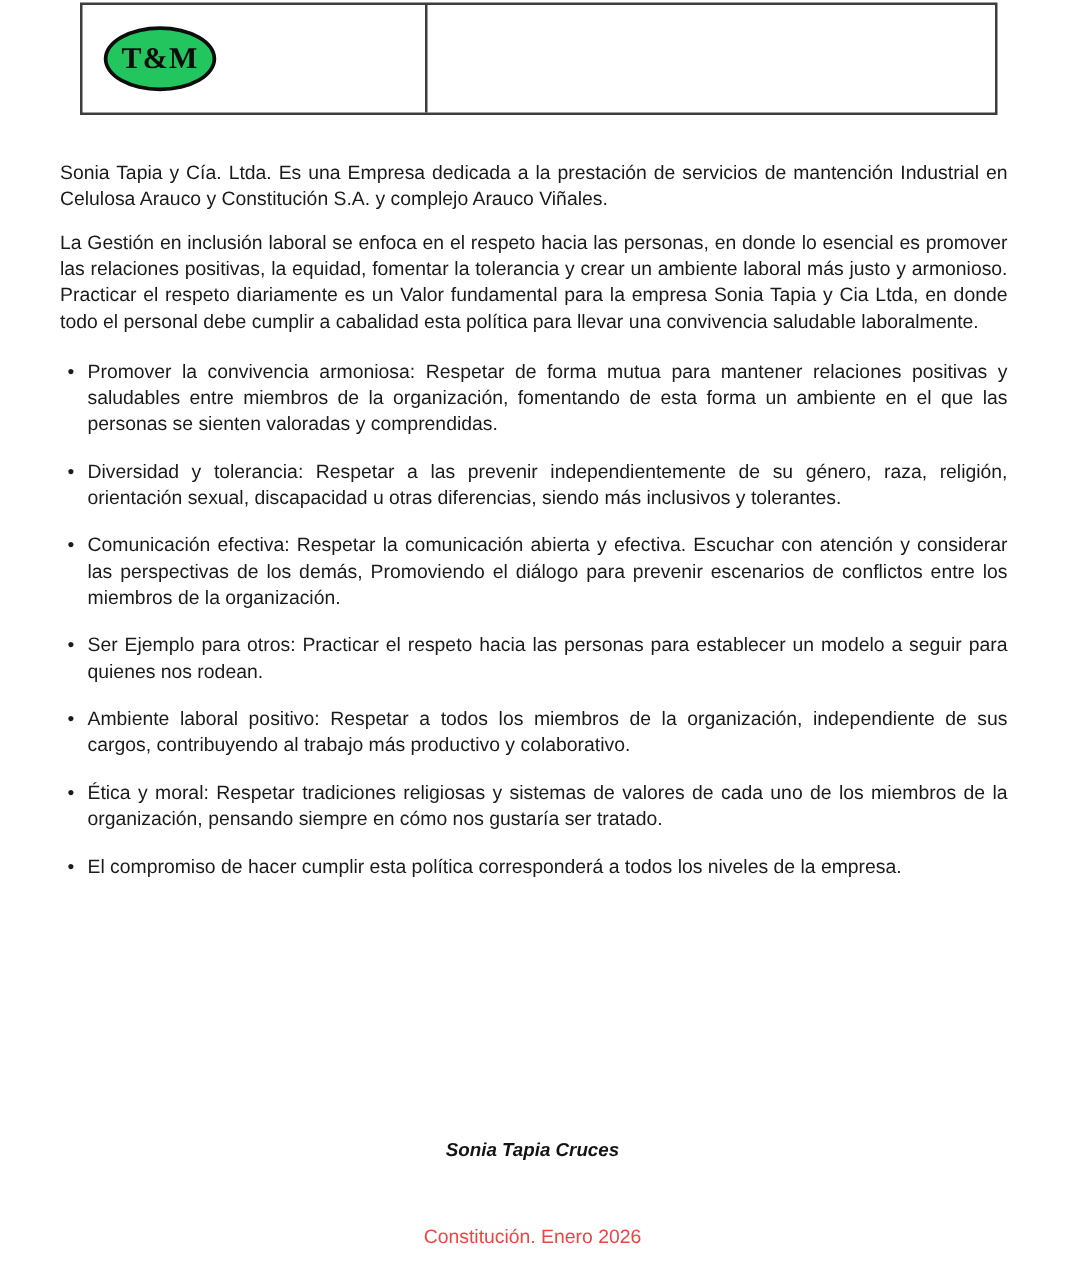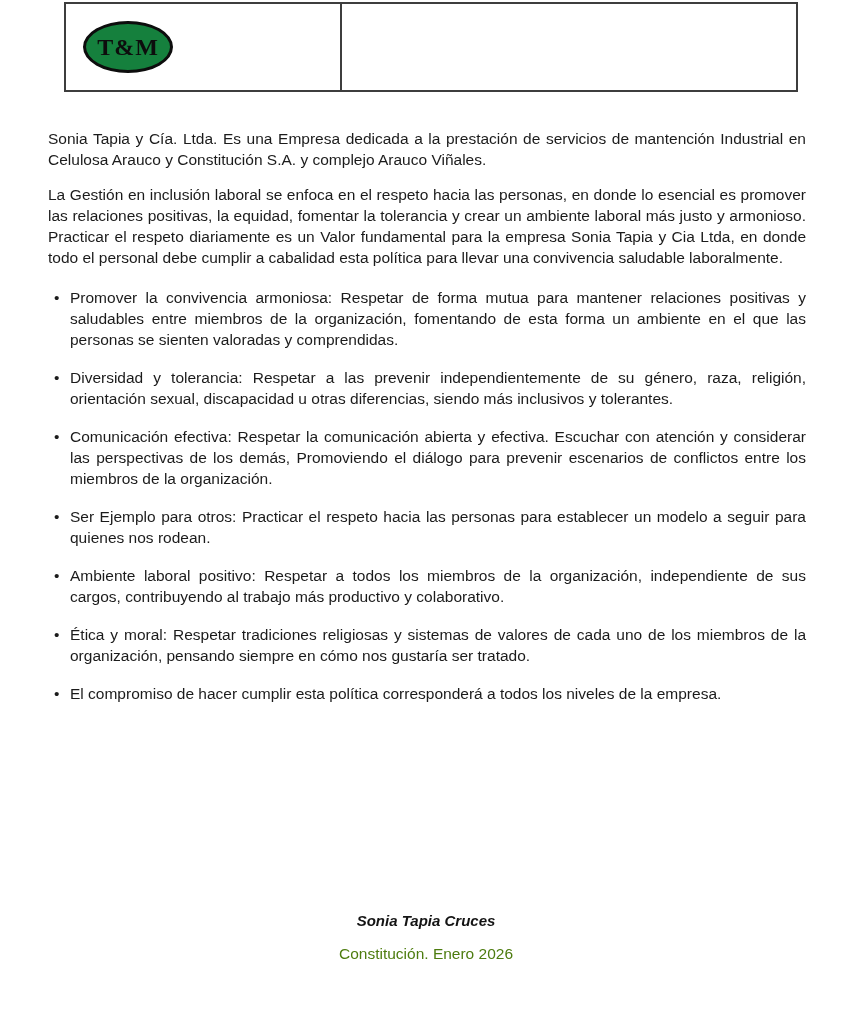--- a/index.html
+++ b/index.html
@@ -102,33 +102,33 @@
     width: 100%;
     text-align: center;
     font-weight: bold;
     font-style: italic;
     font-size: 15px;
     line-height: 21px;
     color: #141414;
   }
   .place-date {
     position: absolute;
-    left: 0; top: 945px;
+    left: 0; top: 981px;
     width: 100%;
     text-align: center;
     font-size: 15.5px;
-    color: #4d7c0f;
+    color: #ef4444;
   }
 </style>
 </head>
 <body>
 
 <div class="header-table">
   <div class="header-left">
-    <div class="logo-ellipse" style="background: #15803d;">
+    <div class="logo-ellipse" style="background: #22c55e;">
       <span>T&amp;M</span>
     </div>
   </div>
 </div>
 
 <div class="doc-body">
   <p>Sonia Tapia y Cía. Ltda. Es una Empresa dedicada a la prestación de servicios de mantención Industrial en Celulosa Arauco y Constitución S.A. y complejo Arauco Viñales.</p>
   <p>La Gestión en inclusión laboral se enfoca en el respeto hacia las personas, en donde lo esencial es promover las relaciones positivas, la equidad, fomentar la tolerancia y crear un ambiente laboral más justo y armonioso. Practicar el respeto diariamente es un Valor fundamental para la empresa Sonia Tapia y Cia Ltda, en donde todo el personal debe cumplir a cabalidad esta política para llevar una convivencia saludable laboralmente.</p>
 
   <ul class="bullet-list">

